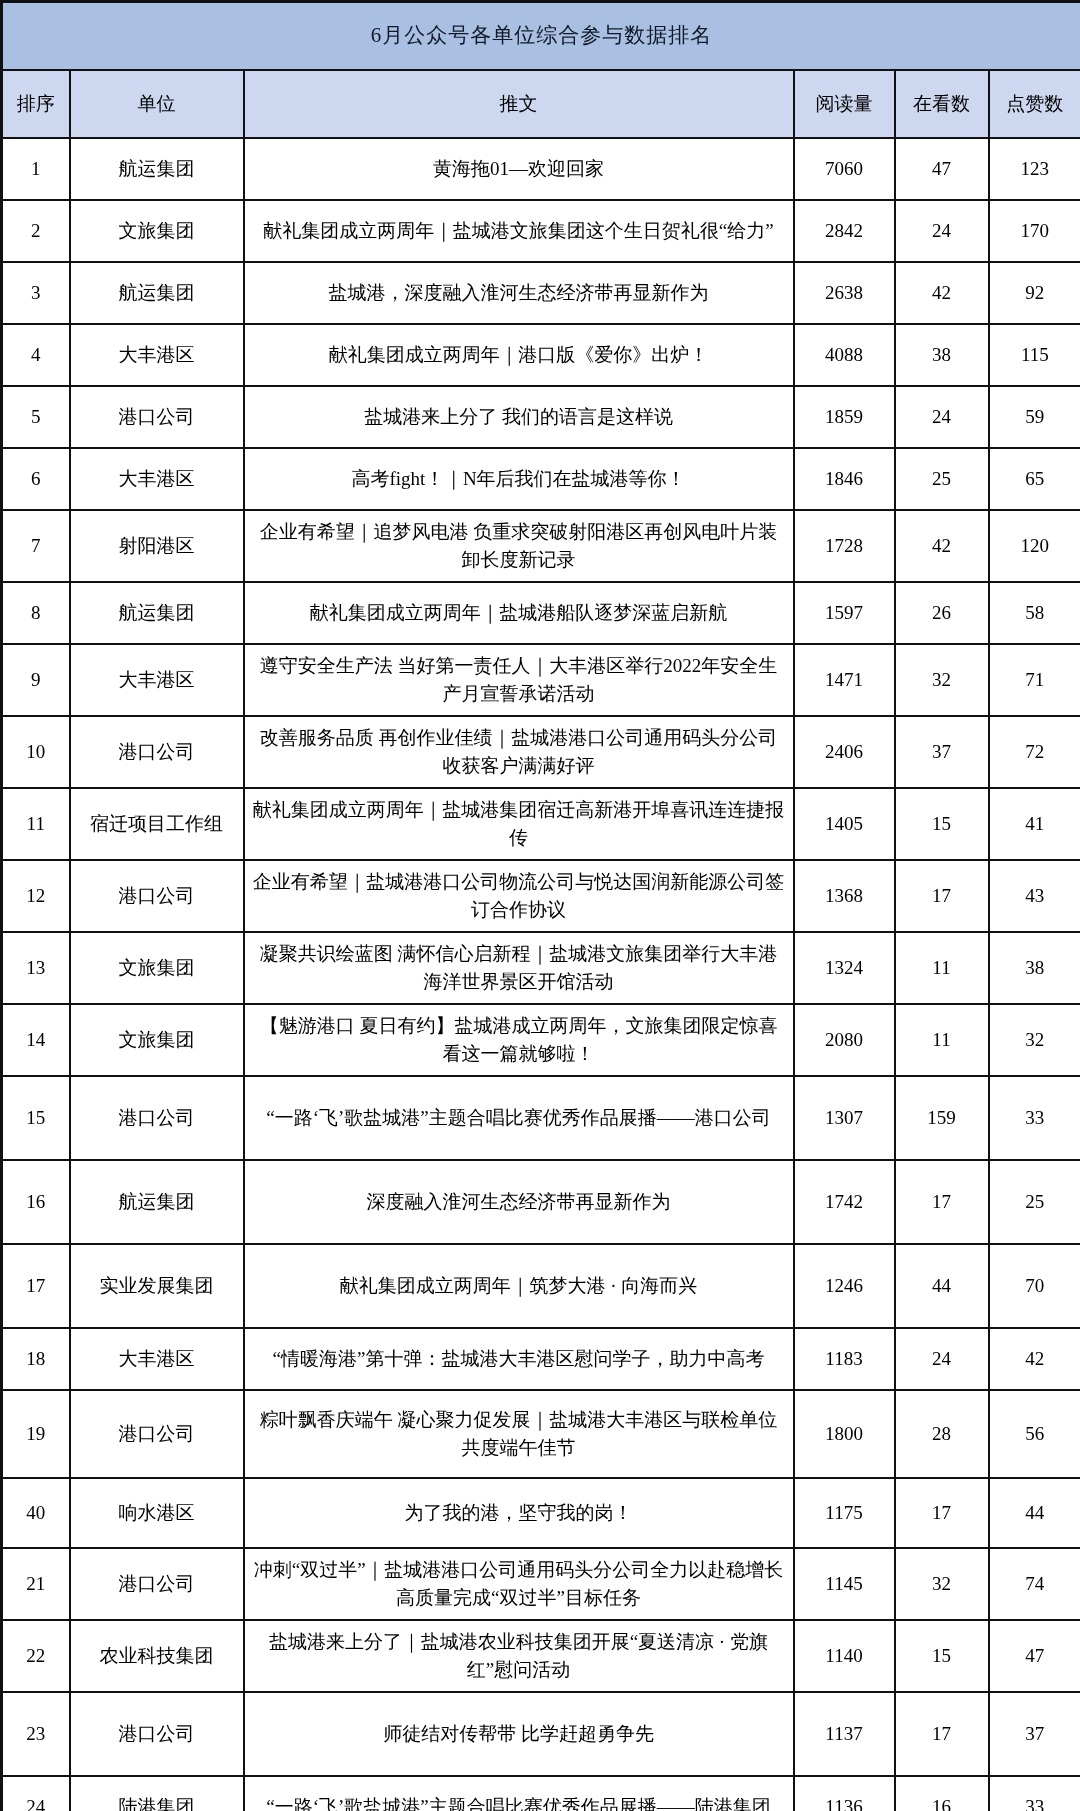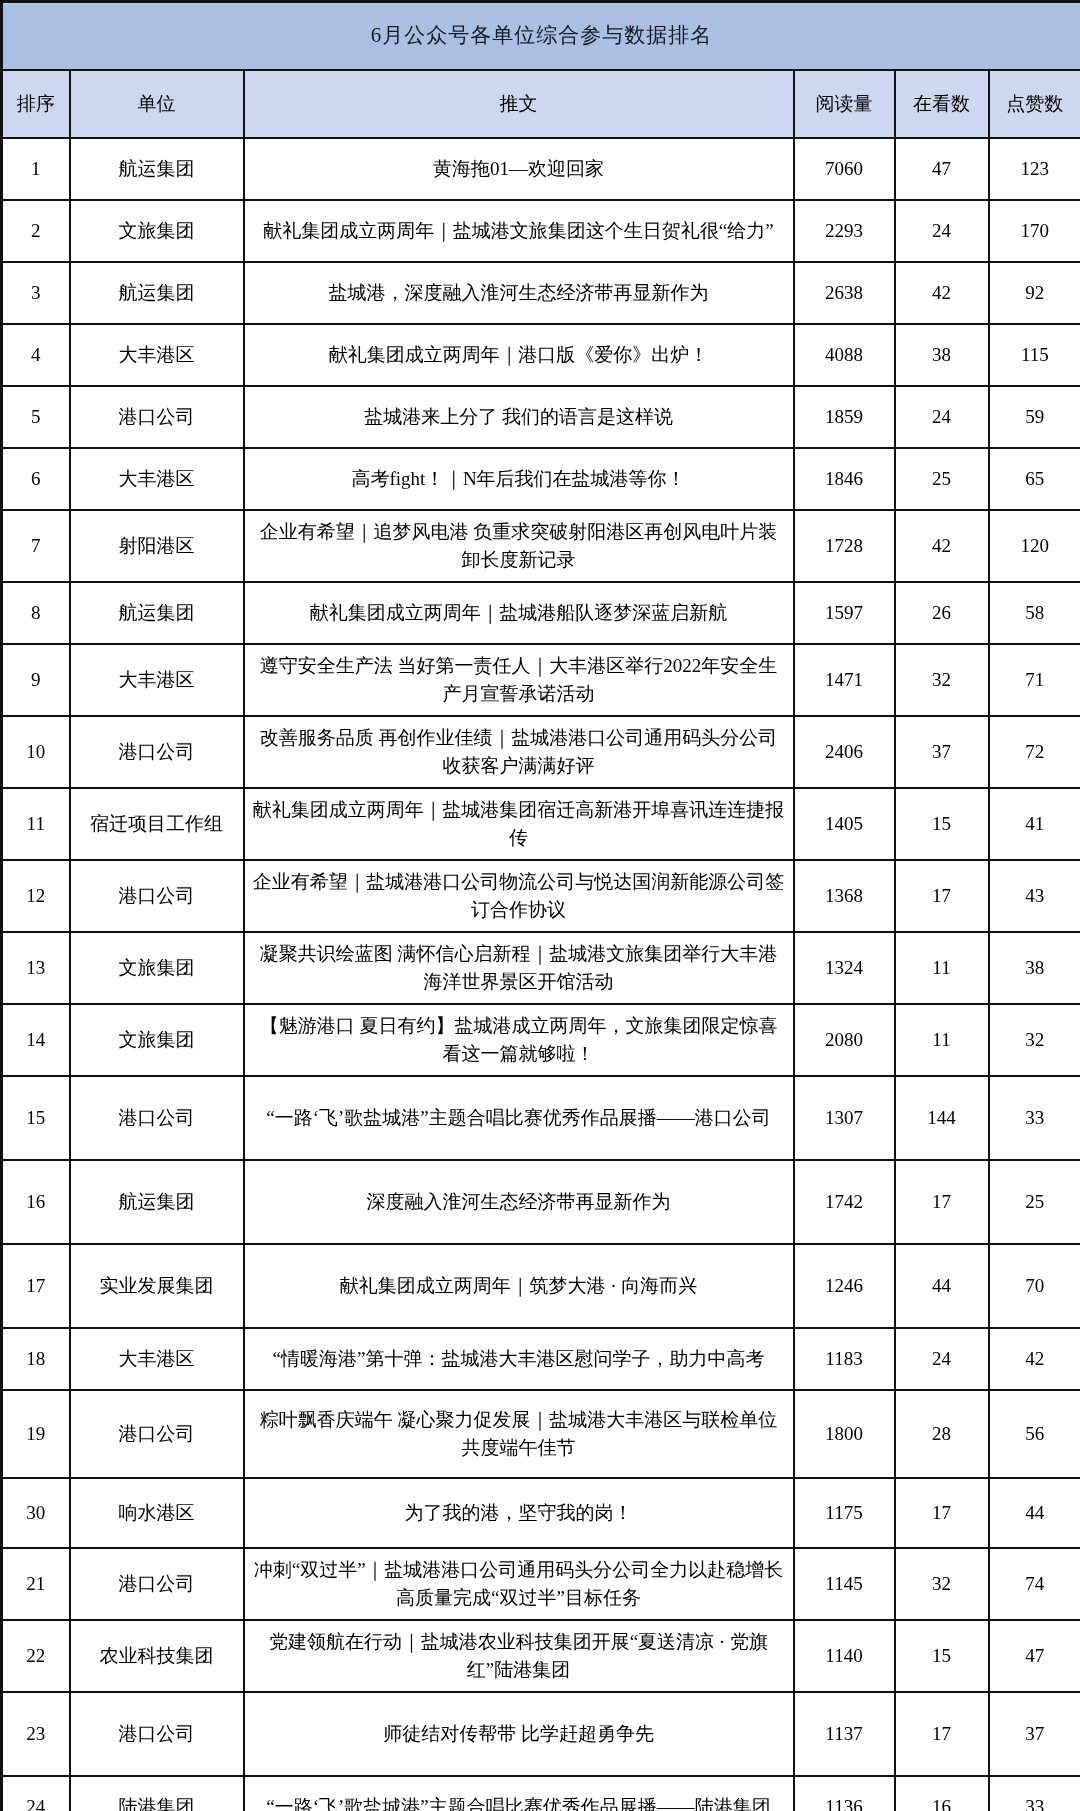--- a/index.html
+++ b/index.html
@@ -96,21 +96,21 @@
     <td>黄海拖01—欢迎回家</td>
     <td>7060</td>
     <td>47</td>
     <td>123</td>
   </tr>
 
   <tr>
     <td>2</td>
     <td>文旅集团</td>
     <td>献礼集团成立两周年｜盐城港文旅集团这个生日贺礼很“给力”</td>
-    <td>2293</td>
+    <td>2842</td>
     <td>24</td>
     <td>170</td>
   </tr>
 
   <tr>
     <td>3</td>
     <td>航运集团</td>
     <td>盐城港，深度融入淮河生态经济带再显新作为</td>
     <td>2638</td>
     <td>42</td>
@@ -214,21 +214,21 @@
     <td>2080</td>
     <td>11</td>
     <td>32</td>
   </tr>
 
   <tr>
     <td>15</td>
     <td>港口公司</td>
     <td>“一路‘飞’歌盐城港”主题合唱比赛优秀作品展播——港口公司</td>
     <td>1307</td>
-    <td>144</td>
+    <td>159</td>
     <td>33</td>
   </tr>
 
   <tr>
     <td>16</td>
     <td>航运集团</td>
     <td>深度融入淮河生态经济带再显新作为</td>
     <td>1742</td>
     <td>17</td>
     <td>25</td>
@@ -255,41 +255,41 @@
   <tr>
     <td>19</td>
     <td>港口公司</td>
     <td>粽叶飘香庆端午 凝心聚力促发展｜盐城港大丰港区与联检单位共度端午佳节</td>
     <td>1800</td>
     <td>28</td>
     <td>56</td>
   </tr>
 
   <tr>
-    <td>30</td>
+    <td>40</td>
     <td>响水港区</td>
     <td>为了我的港，坚守我的岗！</td>
     <td>1175</td>
     <td>17</td>
     <td>44</td>
   </tr>
 
   <tr>
     <td>21</td>
     <td>港口公司</td>
     <td>冲刺“双过半”｜盐城港港口公司通用码头分公司全力以赴稳增长 高质量完成“双过半”目标任务</td>
     <td>1145</td>
     <td>32</td>
     <td>74</td>
   </tr>
 
   <tr>
     <td>22</td>
     <td>农业科技集团</td>
-    <td>党建领航在行动｜盐城港农业科技集团开展“夏送清凉 · 党旗红”陆港集团</td>
+    <td>盐城港来上分了｜盐城港农业科技集团开展“夏送清凉 · 党旗红”慰问活动</td>
     <td>1140</td>
     <td>15</td>
     <td>47</td>
   </tr>
 
   <tr>
     <td>23</td>
     <td>港口公司</td>
     <td>师徒结对传帮带 比学赶超勇争先</td>
     <td>1137</td>

